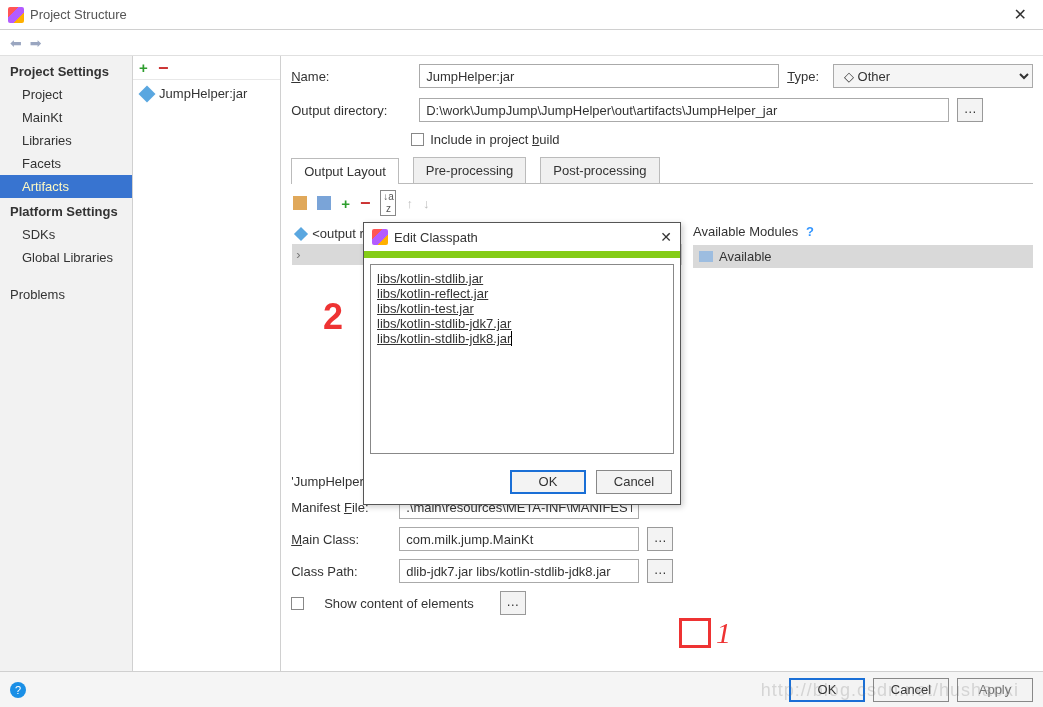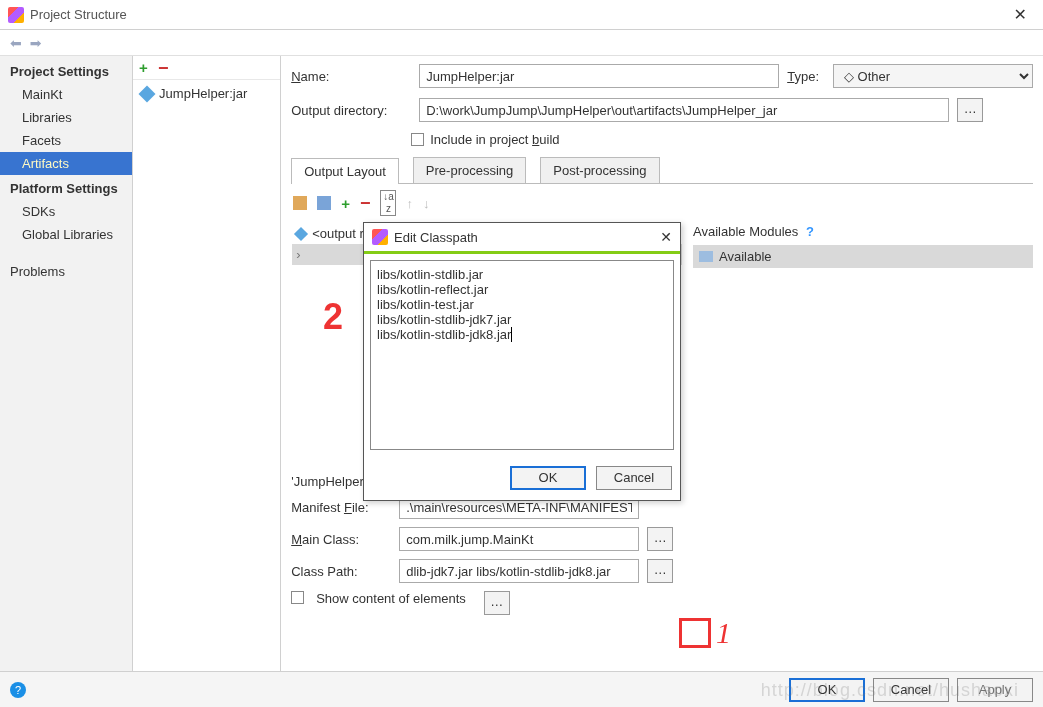--- a/index.html
+++ b/index.html
@@ -63,33 +63,33 @@
 .avail-hdr { color: #333; padding: 2px 0 6px; }
 .qmark { color: #3496ff; font-weight: bold; margin-left: 4px; }
 .avail-item { background: #d9d9d9; padding: 4px 6px; display: flex; align-items: center; gap: 6px; }
 .fold-ic { width: 14px; height: 11px; background: #9dbde0; display: inline-block; }
 
 .manifest { margin-top: 200px; }
 .mf-hdr { padding: 6px 0; }
 .mf-row { display: flex; align-items: center; gap: 8px; margin-bottom: 8px; }
 .mf-lbl { width: 100px; }
 .mf-txt { flex: 1; max-width: 240px; height: 24px; border: 1px solid #aaa; padding: 2px 6px; }
-.show-row { display: flex; align-items: flex-start; gap: 12px; margin-top: 8px; }
+.show-row { display: flex; align-items: center; gap: 20px; margin-top: 8px; }
 
 .redbox1 { position: absolute; border: 3px solid #e33; left: 376px; top: 266px; width: 20px; height: 100px; pointer-events: none; }
 .red2 { position: absolute; left: 323px; top: 296px; color: #e33; font-size: 36px; font-weight: bold; pointer-events:none; }
 .redbox3 { position: absolute; border: 3px solid #e33; left: 679px; top: 618px; width: 32px; height: 30px; pointer-events: none; }
 .red1 { position: absolute; left: 716px; top: 616px; color: #e33; font-size: 30px; font-style: italic; pointer-events:none; font-family: serif; }
 
 .dialog { position: absolute; left: 363px; top: 222px; width: 318px; border: 1px solid #555; background: #fff; box-shadow: 2px 2px 6px rgba(0,0,0,.2); z-index: 50; }
-.dlg-title { display: flex; align-items: center; padding: 6px 8px; border-bottom: 3px solid #84cc16; }
+.dlg-title { display: flex; align-items: center; padding: 6px 8px; border-bottom: 7px solid #84cc16; }
 .dlg-title .ticon { width: 16px; height: 16px; margin-right: 6px; }
 .dlg-title .t { flex: 1; }
 .dlg-x { font-size: 14px; }
-.dlg-body { padding: 6px; }
+.dlg-body { padding: 6px; text-decoration: underline; }
 .textarea { border: 1px solid #888; height: 190px; padding: 6px; font-family: "SimSun","NSimSun","MS Song",monospace; font-size: 13px; white-space: pre; overflow: hidden; }
 .caret { border-right: 1px solid #000; animation: none; }
 .dlg-btns { display: flex; justify-content: flex-end; gap: 10px; padding: 10px 8px 10px; }
 .dlg-btn { width: 76px; height: 24px; border: 1px solid #888; background: #f3f3f3; text-align: center; line-height: 22px; }
 .dlg-btn.primary { border: 2px solid #1a6fd6; line-height: 20px; }
 
 .footer { position: absolute; bottom: 0; left: 0; right: 0; height: 36px; border-top: 1px solid #d0d0d0; background: #f5f5f5; display: flex; align-items: center; padding: 0 10px; }
 .footer .help { width: 16px; height: 16px; border-radius: 50%; background: #1a8fe6; color: #fff; font-size: 11px; text-align: center; line-height: 16px; }
 .footer .spacer { flex: 1; }
 .footer .fbtn { width: 76px; height: 24px; border: 1px solid #888; background: #f3f3f3; text-align: center; line-height: 22px; margin-left: 8px; }
@@ -111,20 +111,21 @@
 
 <div class="toolbar-nav">
   <span class="arrow">⬅</span>
   <span class="arrow">➡</span>
 </div>
 
 <div class="body">
 
   <div class="sidebar">
     <div class="hdr">Project Settings</div>
+    <div class="item">Project</div>
     <div class="item">MainKt</div>
     <div class="item">Libraries</div>
     <div class="item">Facets</div>
     <div class="item selected">Artifacts</div>
     <div class="hdr">Platform Settings</div>
     <div class="item">SDKs</div>
     <div class="item">Global Libraries</div>
     <div style="height:14px"></div>
     <div class="item" style="padding-left:10px">Problems</div>
   </div>

